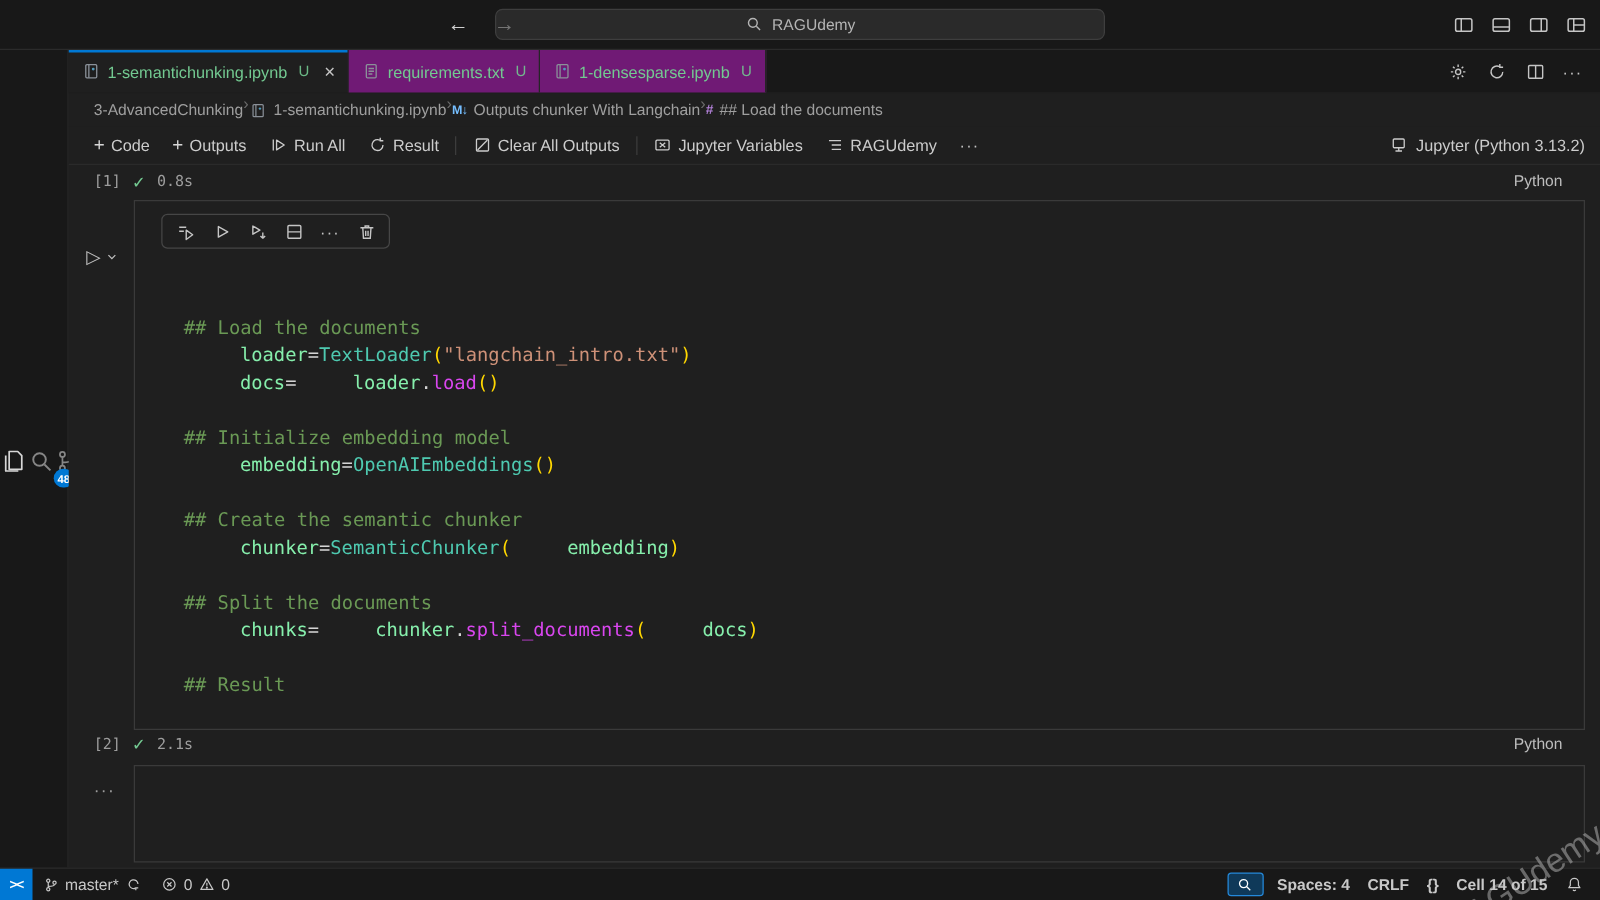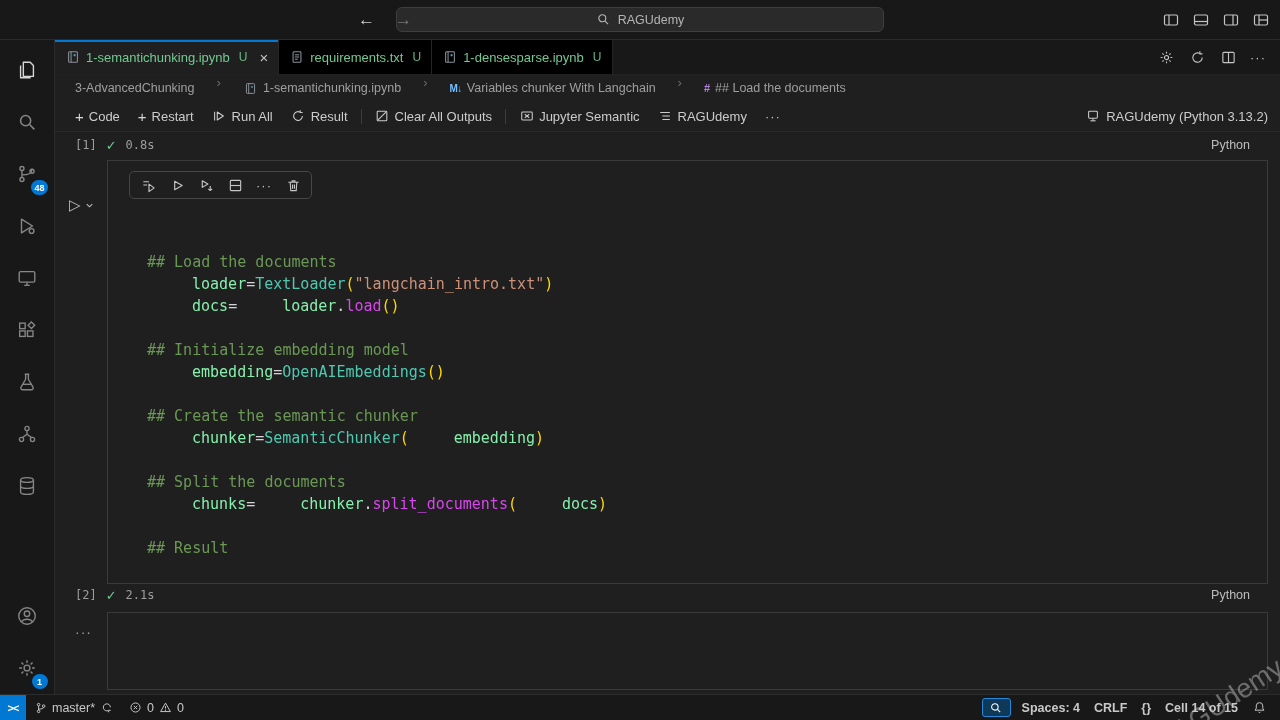--- a/index.html
+++ b/index.html
@@ -17,43 +17,43 @@
     border-radius:6px; display:flex; align-items:center; justify-content:center; gap:7px;
     color:#b4b4b4; font-size:12.5px; }
   .tb-right { position:absolute; right:10px; display:flex; gap:12px; color:#c5c5c5; }
   .i16 { width:18px; height:18px; display:inline-flex; align-items:center; justify-content:center; }
   .i14 { width:15px; height:15px; display:inline-flex; align-items:center; justify-content:center; }
   svg { display:block; }
 
   
   .mainrow { flex:1; display:flex; min-height:0; }
   .activitybar { width:55px; background:#181818; border-right:1px solid #2b2b2b;
-    display:flex; flex-direction:column; align-items:center; padding-top:4px; }
+    display:flex; align-items:center; padding-top:4px; }
   .ab-item { width:55px; height:52px; display:flex; align-items:center; justify-content:center;
     color:#868686; position:relative; }
   .ab-item.bright { color:#d7d7d7; }
   .ab-bottom { margin-top:auto; }
   .badge { position:absolute; right:7px; bottom:5px; background:#0078d4; color:#fff; border-radius:10px;
     font-size:9px; min-width:16px; height:15px; display:flex; align-items:center; justify-content:center;
     padding:0 3px; font-weight:bold; }
 
   .editorcol { flex:1; display:flex; flex-direction:column; min-width:0; background:#1f1f1f; }
 
   
   .tabbar { flex:0 0 35px; background:#181818; display:flex; align-items:stretch; border-bottom:1px solid #222222; }
   .tab { display:flex; align-items:center; gap:6px; padding:0 10px; border-right:1px solid #252526;
-    background:#000000; font-size:13px; color:#73c991; position:relative; }
+    background:#701a75; font-size:13px; color:#73c991; position:relative; }
   .tab.active { background:#1f1f1f; }
   .tab.active::before { content:""; position:absolute; top:0; left:0; right:0; height:1.5px; background:#0078d4; }
   .tab .u { opacity:.9; margin-left:3px; font-size:12px; }
   .tab .close { color:#c5c5c5; margin-left:6px; font-size:15px; }
   .tabbar-right { margin-left:auto; display:flex; align-items:center; gap:13px; padding-right:14px; color:#c5c5c5; }
 
   
-  .breadcrumbs { flex:0 0 26px; display:flex; gap:22px; padding-left:20px;
+  .breadcrumbs { flex:0 0 26px; display:flex; gap:0; padding-left:20px;
     color:#9f9f9f; font-size:12.5px; background:#1f1f1f; }
   .bc-item { display:flex; align-items:center; gap:5px; }
   .bc-sep { color:#6b6b6b; font-size:13px; }
   .md-glyph { color:#75beff; font-size:10px; font-weight:bold; letter-spacing:-.5px; }
   .sym-glyph { color:#b180d7; font-size:11px; font-weight:bold; }
 
   
   .nbtoolbar { flex:0 0 31px; display:flex; align-items:center; padding:0 12px; gap:2px;
     background:#1f1f1f; border-bottom:1px solid #2a2a2a; font-size:13px; color:#cccccc; }
   .nbt-item { display:flex; align-items:center; gap:5px; padding:3px 8px; border-radius:4px; white-space:nowrap; }
@@ -330,37 +330,37 @@
                 <rect x="3" y="2" width="10" height="12" rx="1" fill="none" stroke="#8a9199" stroke-width="1.2"></rect>
                 <line x1="5.8" y1="2" x2="5.8" y2="14" stroke="#8a9199" stroke-width="1.2"></line>
                 <circle cx="9.8" cy="6" r="1.2" fill="#519aba"></circle>
               </svg>
             </span>
           <span>1-semantichunking.ipynb</span>
         </span>
         <span class="bc-sep">›</span>
         <span class="bc-item">
           <span class="md-glyph">M↓</span>
-          <span>Variables chunker With Langchain</span>
+          <span>Outputs chunker With Langchain</span>
         </span>
         <span class="bc-sep">›</span>
         <span class="bc-item">
           <span class="sym-glyph">#</span>
           <span>## Load the documents</span>
         </span>
       </div>
 
       <div class="nbtoolbar">
         <span class="nbt-item">
           <span class="nbt-plus">+</span>
           <span>Code</span>
         </span>
         <span class="nbt-item">
           <span class="nbt-plus">+</span>
-          <span>Restart</span>
+          <span>Outputs</span>
         </span>
         <span class="nbt-item">
           <span class="i14">
               <svg viewBox="0 0 16 16" width="14" height="14" fill="none" stroke="currentColor" stroke-width="1.2" stroke-linejoin="round">
                 <line x1="3" y1="3" x2="3" y2="13"></line>
                 <path d="M6 3.5v9l7-4.5z"></path>
               </svg>
             </span>
           <span>Run All</span>
         </span>
@@ -384,42 +384,42 @@
           <span>Clear All Outputs</span>
         </span>
         <span class="nbt-sep"></span>
         <span class="nbt-item">
           <span class="i14">
               <svg viewBox="0 0 16 16" width="14" height="14" fill="none" stroke="currentColor" stroke-width="1.2">
                 <rect x="2" y="3.5" width="12" height="9" rx="1"></rect>
                 <path d="M5.5 6l5 4M10.5 6l-5 4"></path>
               </svg>
             </span>
-          <span>Jupyter Semantic</span>
+          <span>Jupyter Variables</span>
         </span>
         <span class="nbt-item">
           <span class="i14">
               <svg viewBox="0 0 16 16" width="14" height="14" fill="none" stroke="currentColor" stroke-width="1.2">
                 <line x1="2.5" y1="4" x2="13.5" y2="4"></line>
                 <line x1="5" y1="8" x2="13.5" y2="8"></line>
                 <line x1="5" y1="12" x2="13.5" y2="12"></line>
               </svg>
             </span>
           <span>RAGUdemy</span>
         </span>
         <span class="nbt-item dots">···</span>
         <span class="nbt-kernel">
           <span class="i14">
               <svg viewBox="0 0 16 16" width="14" height="14" fill="none" stroke="currentColor" stroke-width="1.2">
                 <rect x="3" y="2.5" width="10" height="8" rx="1"></rect>
                 <line x1="5" y1="13.5" x2="11" y2="13.5"></line>
                 <line x1="8" y1="10.5" x2="8" y2="13.5"></line>
               </svg>
             </span>
-          <span>RAGUdemy (Python 3.13.2)</span>
+          <span>Jupyter (Python 3.13.2)</span>
         </span>
       </div>
 
       <div class="nbbody">
 
         <div class="execbar">
           <span>[1]</span>
           <span class="check">✓</span>
           <span>0.8s</span>
           <span class="lang">Python</span>

